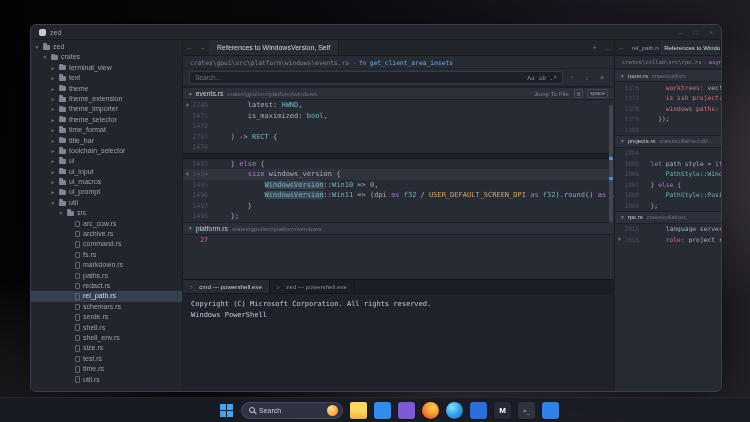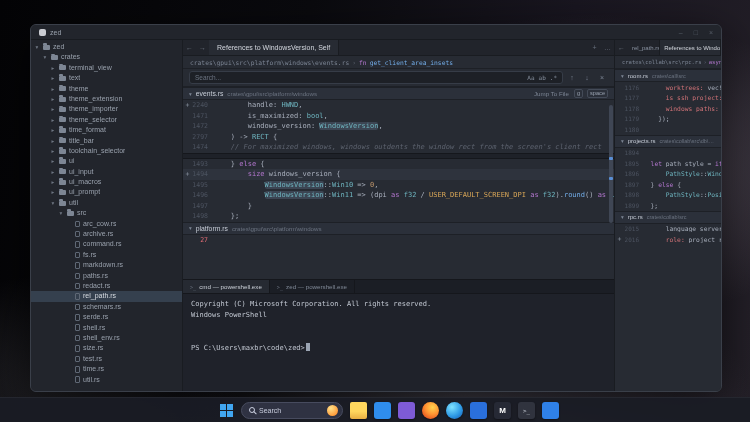--- a/index.html
+++ b/index.html
@@ -330,25 +330,25 @@
               <div class="pane-header">
                 <span class="ph-chev">▾</span>
                 <span class="ph-file">events.rs</span>
                 <span class="ph-path">crates\gpui\src\platform\windows</span>
                 <span class="ph-spacer"></span>
                 <span class="ph-action">Jump To File</span>
                 <span class="keycap">g</span>
                 <span class="keycap">space</span>
               </div>
               <div class="code-block">
-                <div class="code-line"><span class="exp">+</span><span class="lnum">2240</span><span class="ltext"><span>        handle: </span><span class="ty">HWND</span><span>,</span></span></div>
+                <div class="code-line"><span class="exp">+</span><span class="lnum">2240</span><span class="ltext"><span>        latest: </span><span class="ty">HWND</span><span>,</span></span></div>
                 <div class="code-line"><span class="exp"></span><span class="lnum">1471</span><span class="ltext"><span>        is_maximized: </span><span class="ty">bool</span><span>,</span></span></div>
-                <div class="code-line"><span class="exp"></span><span class="lnum">1472</span><span class="ltext"><span>        windows_version: </span><span class="ty hl">WindowsVersion</span><span>,</span></span></div>
+                <div class="code-line"><span class="exp"></span><span class="lnum">1472</span></div>
                 <div class="code-line"><span class="exp"></span><span class="lnum">2797</span><span class="ltext"><span>    ) -&gt; </span><span class="ty">RECT</span><span> {</span></span></div>
-                <div class="code-line"><span class="exp"></span><span class="lnum">1474</span><span class="ltext"><span>    </span><span class="cmt">// For maximized windows, windows outdents the window rect from the screen's client rect</span></span></div>
+                <div class="code-line"><span class="exp"></span><span class="lnum">1474</span></div>
               </div>
               <div class="block-divider"></div>
               <div class="code-block">
                 <div class="code-line"><span class="exp"></span><span class="lnum">1493</span><span class="ltext"><span>    } </span><span class="kw">else</span><span> {</span></span></div>
                 <div class="code-line cur"><span class="exp">+</span><span class="lnum">1494</span><span class="ltext"><span>        </span><span class="kw">size</span><span> windows_version {</span></span></div>
                 <div class="code-line"><span class="exp"></span><span class="lnum">1495</span><span class="ltext"><span>            </span><span class="ty hl">WindowsVersion</span><span>::</span><span class="ty">Win10</span><span> =&gt; </span><span class="num">0</span><span>,</span></span></div>
                 <div class="code-line"><span class="exp"></span><span class="lnum">1496</span><span class="ltext"><span>            </span><span class="ty hl">WindowsVersion</span><span>::</span><span class="ty">Win11</span><span> =&gt; (dpi </span><span class="kw">as</span><span> </span><span class="ty">f32</span><span> / </span><span class="const">USER_DEFAULT_SCREEN_DPI</span><span> </span><span class="kw">as</span><span> </span><span class="ty">f32</span><span>).</span><span class="fnc">round</span><span>() </span><span class="kw">as</span><span> </span><span class="ty">i32</span></span></div>
                 <div class="code-line"><span class="exp"></span><span class="lnum">1497</span><span class="ltext"><span>        }</span></span></div>
                 <div class="code-line"><span class="exp"></span><span class="lnum">1498</span><span class="ltext"><span>    };</span></span></div>
               </div>
@@ -376,21 +376,20 @@
               <div class="term-tab">
                 <span class="term-icon">&gt;_</span>
                 <span>zed — powershell.exe</span>
               </div>
             </div>
           <div class="term-body">
               <div class="term-line">Copyright (C) Microsoft Corporation. All rights reserved.</div>
               <div class="term-line">Windows PowerShell</div>
               <div class="term-line">&nbsp;</div>
               <div class="term-line">&nbsp;</div>
-              <div class="term-line">PS C:\Users\maxbr\code\zed&gt;<span class="term-cursor"></span></div>
             </div>
         </div>
       </div>
 
       <div class="right-col">
         <div class="tabbar">
           <span class="navbtn">←</span>
           <div class="rtabs">
               <div class="tab sm">
                 <span class="tab-label">rel_path.rs</span>

